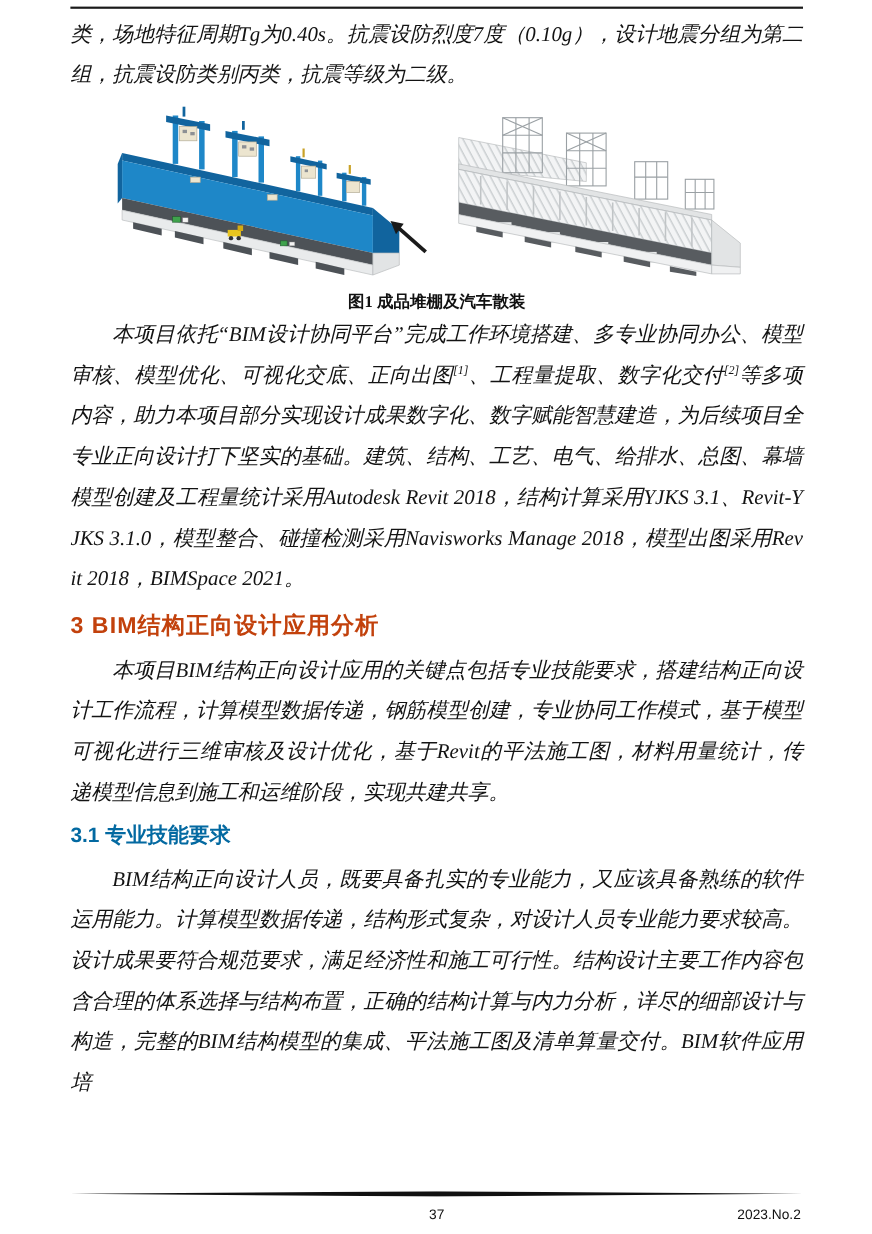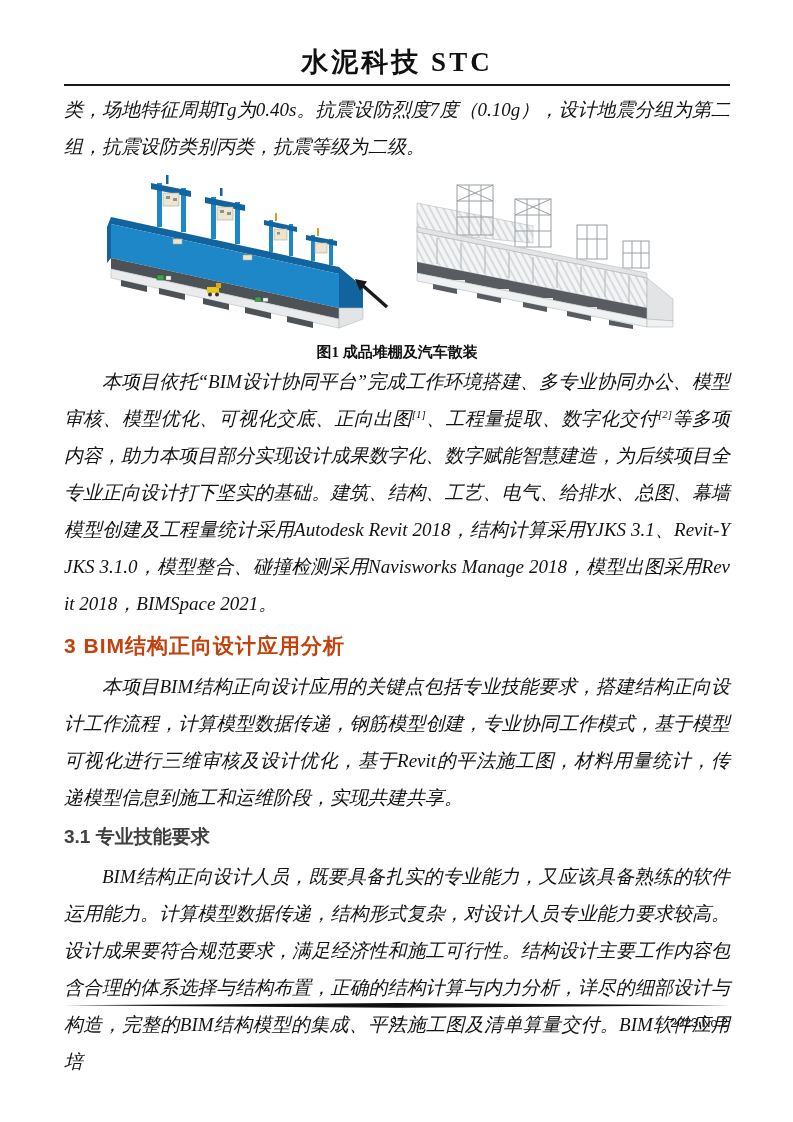--- a/index.html
+++ b/index.html
@@ -26,24 +26,24 @@
     font-weight:bold;font-size:15px;line-height:22px;margin-top:2px;color:#111;
   }
   .para-platform{margin-top:6px;}
   
   h2.sec{
     font-family:"Liberation Sans","DejaVu Sans",sans-serif;font-size:21px;line-height:28px;
     font-weight:bold;margin:10px 0 8px 0;letter-spacing:1px;color:#c2410c;
   }
   h3.sec{
     font-family:"Liberation Sans","DejaVu Sans",sans-serif;font-size:19px;line-height:26px;
-    font-weight:bold;margin:8px 0 8px 0;color:#404040;
-  }
-  
-  .footer{position:absolute;left:0;right:0;top:994px;}
+    font-weight:bold;margin:8px 0 8px 0;color:#0369a1;
+  }
+  
+  .footer{position:absolute;left:0;right:0;top:1069px;}
   .footer-row{
     position:relative;margin-top:4px;height:18px;
     font-family:"Liberation Sans","DejaVu Sans",sans-serif;font-size:12.5px;color:#111;
   }
   .page-number{position:absolute;left:0;right:0;text-align:center;}
   .issue-label{position:absolute;right:2px;}
   
   .f-blue{fill:var(--model-blue);}
   .f-blue-d{fill:var(--model-blue-dark);}
   .f-dark{fill:var(--model-gray-dark);}
@@ -55,21 +55,20 @@
   .s-wire{stroke:var(--wireframe-gray);fill:none;stroke-width:1;}
   .f-lgray{fill:#e2e4e5;stroke:#b5b9bb;stroke-width:0.6;}
   .f-wgray{fill:#f0f1f2;stroke:#b5b9bb;stroke-width:0.6;}
   .f-wdark{fill:#585c60;}
 </style>
 </head>
 <body>
 
 <div class="page">
 
-  <div class="journal-title">水泥科技 STC</div>
   <hr class="header-rule">
 
   <p class="body first">类，场地特征周期Tg为0.40s。抗震设防烈度7度（0.10g），设计地震分组为第二组，抗震设防类别丙类，抗震等级为二级。</p>
 
   <div class="figure-wrap">
     <svg width="592" height="168" viewBox="0 0 592 168">
       <defs>
         <pattern id="hatch" width="6" height="6" patternUnits="userSpaceOnUse" patternTransform="rotate(-28)">
           <rect width="6" height="6" fill="#f3f4f5"></rect>
           <line x1="1" y1="0" x2="1" y2="6" stroke="#c2c6c9" stroke-width="1.1"></line>

